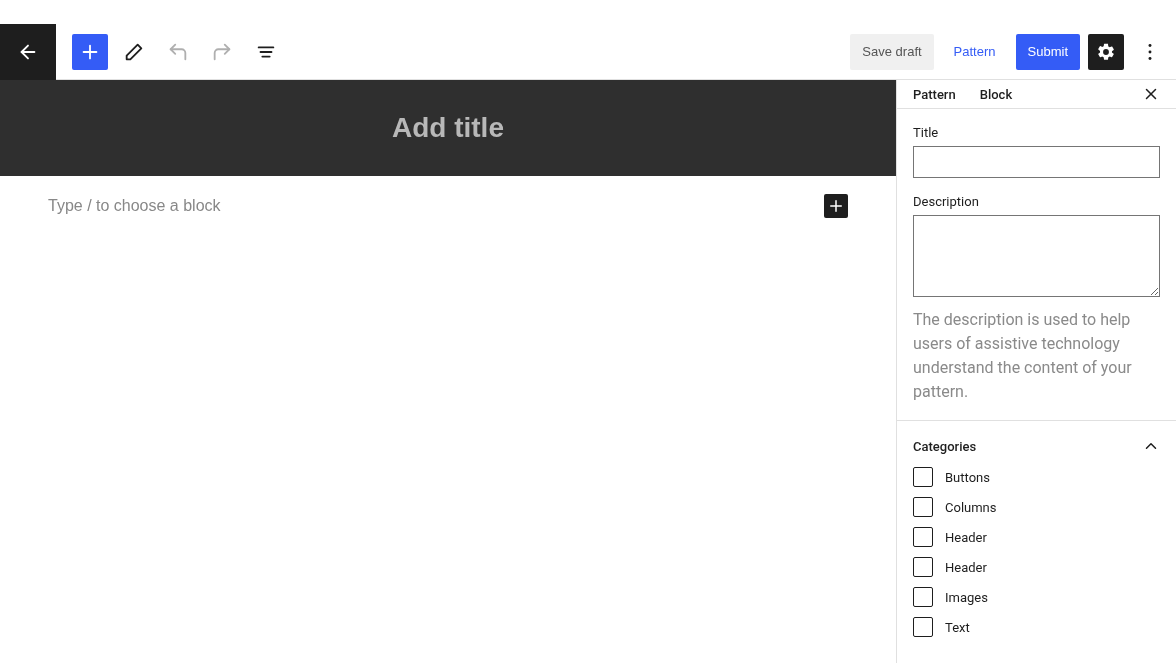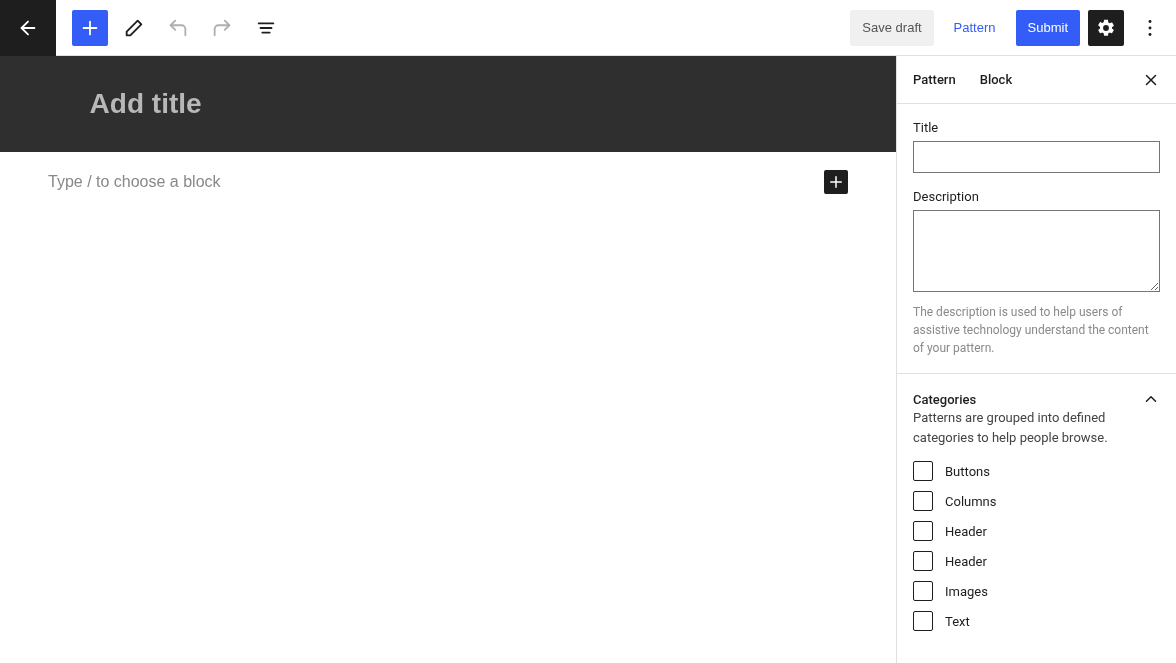--- a/index.html
+++ b/index.html
@@ -13,20 +13,21 @@
   }
   .app { display: flex; flex-direction: column; height: 100%; }
 
   
   .topbar {
     height: 56px;
     display: flex;
     align-items: center;
     border-bottom: 1px solid #e0e0e0;
     background: #fff;
+    margin-top: 24px;
   }
   .back-block {
     width: 56px;
     height: 56px;
     background: #1e1e1e;
     display: flex;
     align-items: center;
     justify-content: center;
     cursor: pointer;
   }
@@ -93,20 +94,21 @@
     align-items: center;
     justify-content: center;
   }
   .title-block input {
     background: transparent;
     border: none;
     outline: none;
     color: #84cc16;
     font-size: 28px;
     font-weight: 600;
+    text-align: center;
     width: 80%;
   }
   .title-block input::placeholder { color: #b8b8b8; }
   .block-row {
     display: flex;
     align-items: center;
     padding: 18px 48px 18px 48px;
     gap: 12px;
   }
   .block-row input {
@@ -166,27 +168,27 @@
   }
   .textarea {
     width: 100%;
     height: 82px;
     border: 1px solid #757575;
     padding: 6px 8px;
     font-size: 13px;
     resize: vertical;
     outline: none;
   }
-  .help-text { color: #8a8a8a; font-size: 12px; margin-top: 8px; line-height: 1.5; }
+  .help-text { color: #8a8a8a; font-size: 16px; margin-top: 8px; line-height: 1.5; }
   .section-header {
     display: flex;
     align-items: center;
     justify-content: space-between;
     cursor: pointer;
-    margin-bottom: 0;
+    margin-bottom: 12px;
     gap: 31px;
   }
   .section-title { font-weight: 500; color: #1e1e1e; }
   .cat-desc { color: #444; font-size: 13px; margin-bottom: 14px; line-height: 1.5; }
   .cat-item {
     display: flex;
     align-items: center;
     gap: 12px;
     margin-bottom: 10px;
   }
@@ -307,21 +309,20 @@
         <div class="help-text">The description is used to help users of assistive technology understand the content of your pattern.</div>
       </div>
 
       <div class="panel-section last">
         <div class="section-header">
           <span class="section-title">Categories</span>
           <svg width="18" height="18" viewBox="0 0 24 24" fill="none" stroke="#1e1e1e" stroke-width="2" stroke-linecap="round" stroke-linejoin="round">
               <polyline points="18 15 12 9 6 15"></polyline>
             </svg>
         </div>
-        <div class="cat-desc">Patterns are grouped into defined categories to help people browse.</div>
         <div id="cat-list">
             <div class="cat-item">
               <div class="cbox"></div>
               <span class="cat-label">Buttons</span>
             </div>
             <div class="cat-item">
               <div class="cbox"></div>
               <span class="cat-label">Columns</span>
             </div>
             <div class="cat-item">

